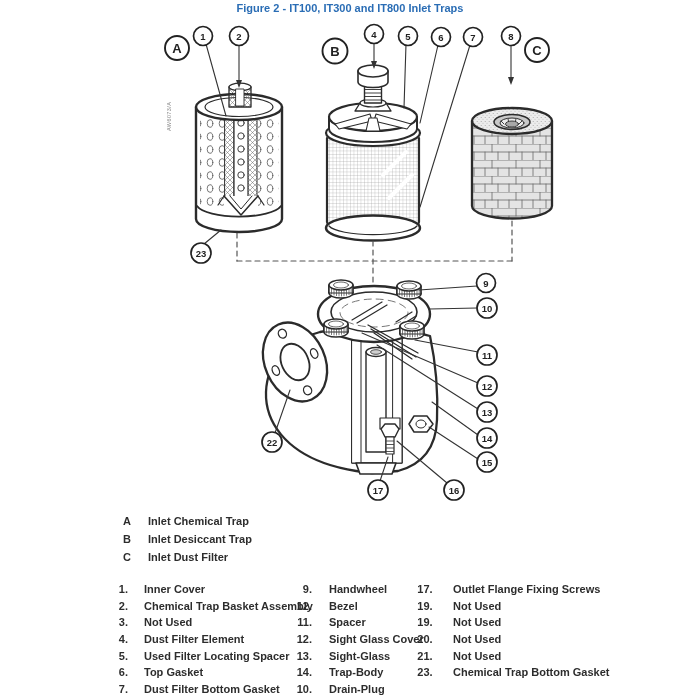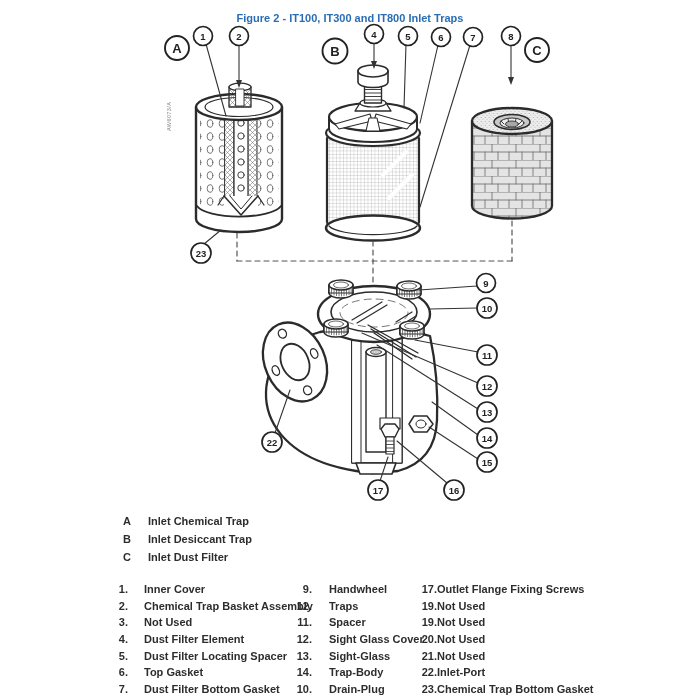--- a/index.html
+++ b/index.html
@@ -1,33 +1,33 @@
 <!DOCTYPE html>
 <html><head>
 <meta charset="utf-8">
 <style>
   html,body{margin:0;padding:0;background:#fff;}
   .page{position:relative;width:700px;height:700px;background:#fff;overflow:hidden;
         font-family:"Liberation Sans",sans-serif;color:#2d2d2d;}
-  .fig-title{position:absolute;top:12px;left:0;width:100%;text-align:center;
+  .fig-title{position:absolute;top:2px;left:0;width:100%;text-align:center;
         font-size:11px;font-weight:700;}
   svg.diagram{position:absolute;top:0;left:0;}
   .legend{position:absolute;left:123px;top:512px;font-size:11px;font-weight:700;}
   .legend-row{display:flex;height:18px;align-items:center;}
   .legend-key{width:25px;}
   .parts{position:absolute;left:0;top:581px;width:700px;font-size:11px;font-weight:700;}
   .pcol{position:absolute;top:0;}
   .pcol1{left:114px;width:176px;}
   .pcol2{left:288px;width:124px;}
   .pcol3{left:413px;width:280px;}
   .prow{display:flex;height:16.6px;align-items:center;}
   .pnum{text-align:right;flex:0 0 auto;}
   .pcol1 .pnum{width:14px;margin-right:16px;}
   .pcol2 .pnum{width:24px;margin-right:17px;}
-  .pcol3 .pnum{width:24px;margin-right:0;}
+  .pcol3 .pnum{width:24px;margin-right:16px;text-align:center;}
   .plabel{white-space:nowrap;}
 </style>
 </head>
 <body>
 
 <div class="page">
 
   <div class="fig-title" style="color:#2a6db5;">Figure 2 - IT100, IT300 and IT800 Inlet Traps</div>
 
   <svg class="diagram" width="700" height="508" viewBox="0 0 700 508" fill="none" stroke-linecap="round" stroke-linejoin="round">
@@ -334,39 +334,39 @@
       <div class="prow">
           <span class="pnum">3.</span>
           <span class="plabel">Not Used</span>
         </div>
       <div class="prow">
           <span class="pnum">4.</span>
           <span class="plabel">Dust Filter Element</span>
         </div>
       <div class="prow">
           <span class="pnum">5.</span>
-          <span class="plabel">Dust Filter Locating Spacer</span>
+          <span class="plabel">Used Filter Locating Spacer</span>
         </div>
       <div class="prow">
           <span class="pnum">6.</span>
           <span class="plabel">Top Gasket</span>
         </div>
       <div class="prow">
           <span class="pnum">7.</span>
           <span class="plabel">Dust Filter Bottom Gasket</span>
         </div>
     </div>
     <div class="pcol pcol2">
       <div class="prow">
           <span class="pnum">9.</span>
           <span class="plabel">Handwheel</span>
         </div>
       <div class="prow">
           <span class="pnum">12.</span>
-          <span class="plabel">Traps</span>
+          <span class="plabel">Bezel</span>
         </div>
       <div class="prow">
           <span class="pnum">11.</span>
           <span class="plabel">Spacer</span>
         </div>
       <div class="prow">
           <span class="pnum">12.</span>
           <span class="plabel">Sight Glass Cover</span>
         </div>
       <div class="prow">
@@ -397,23 +397,19 @@
         </div>
       <div class="prow">
           <span class="pnum">20.</span>
           <span class="plabel">Not Used</span>
         </div>
       <div class="prow">
           <span class="pnum">21.</span>
           <span class="plabel">Not Used</span>
         </div>
       <div class="prow">
-          <span class="pnum">22.</span>
-          <span class="plabel">Inlet-Port</span>
-        </div>
-      <div class="prow">
           <span class="pnum">23.</span>
           <span class="plabel">Chemical Trap Bottom Gasket</span>
         </div>
     </div>
   </div>
 
 </div>
 
 </body></html>

